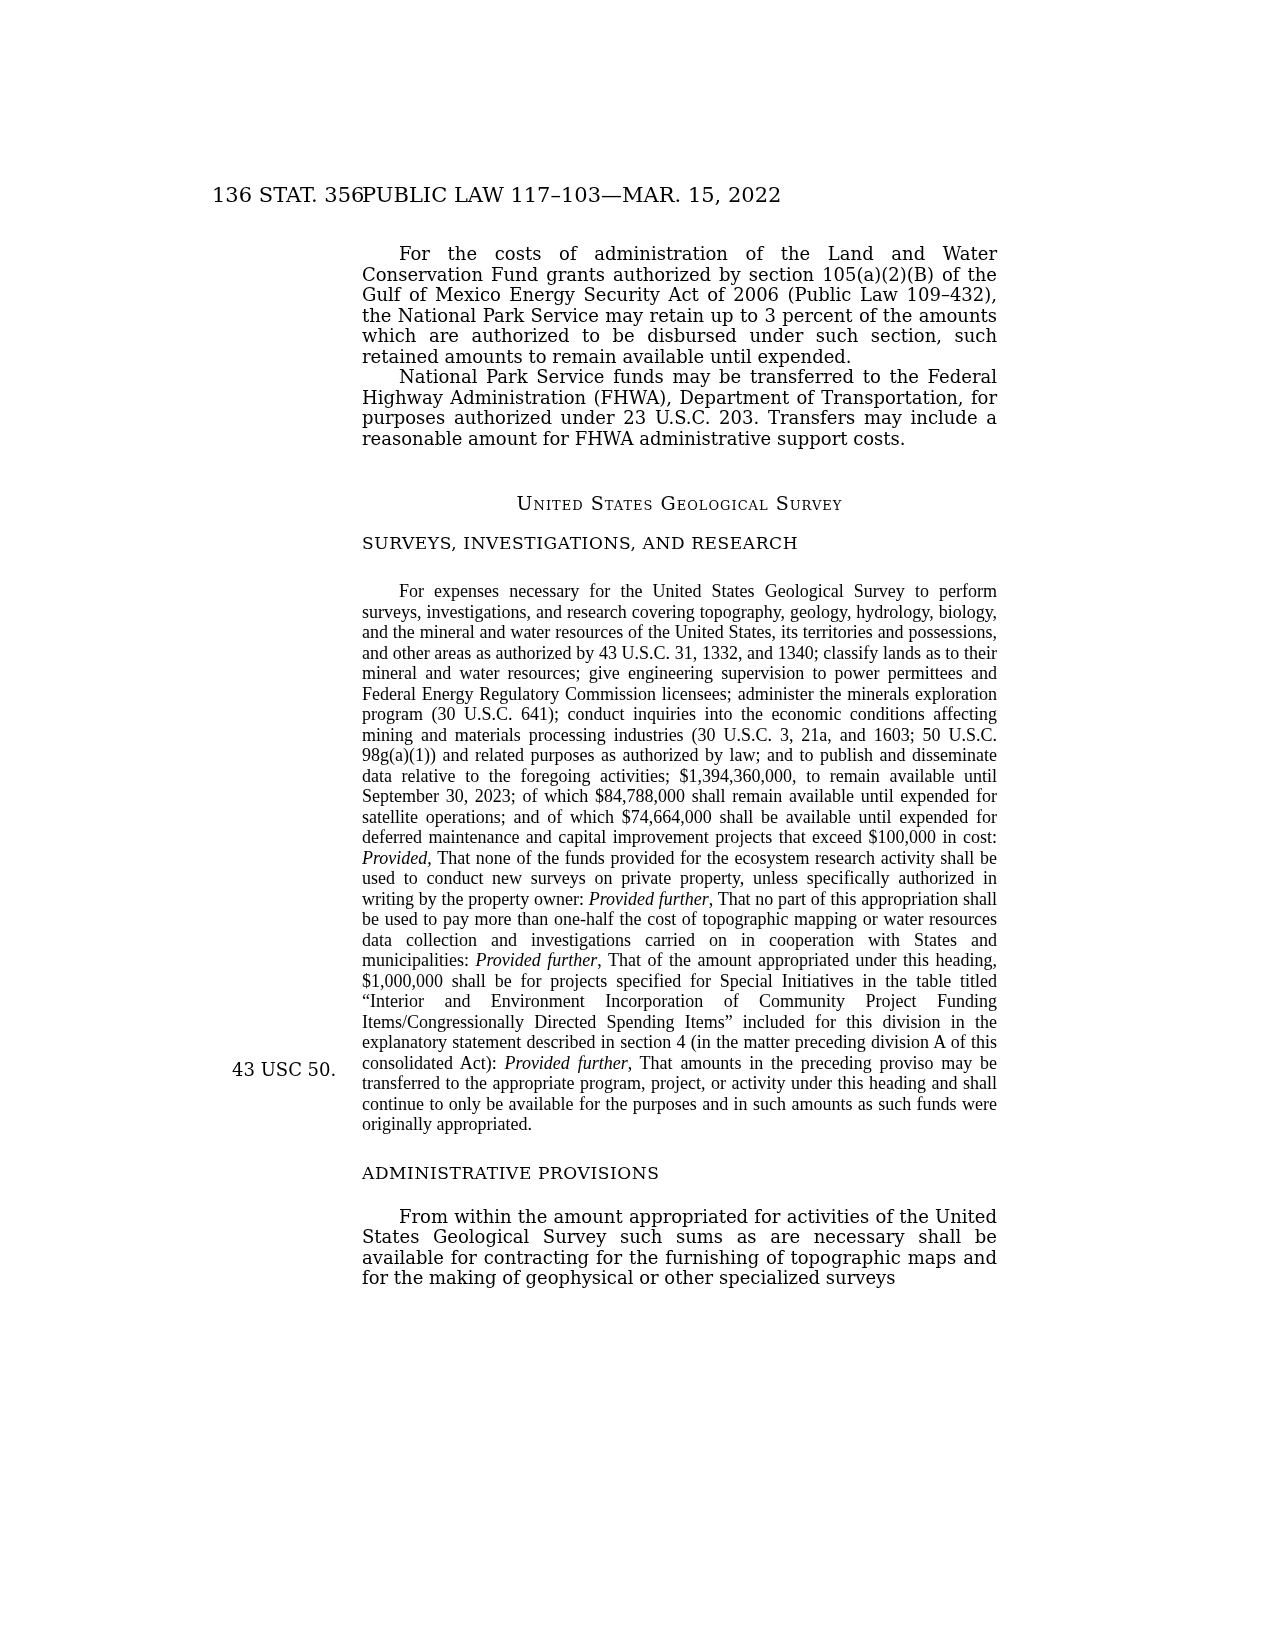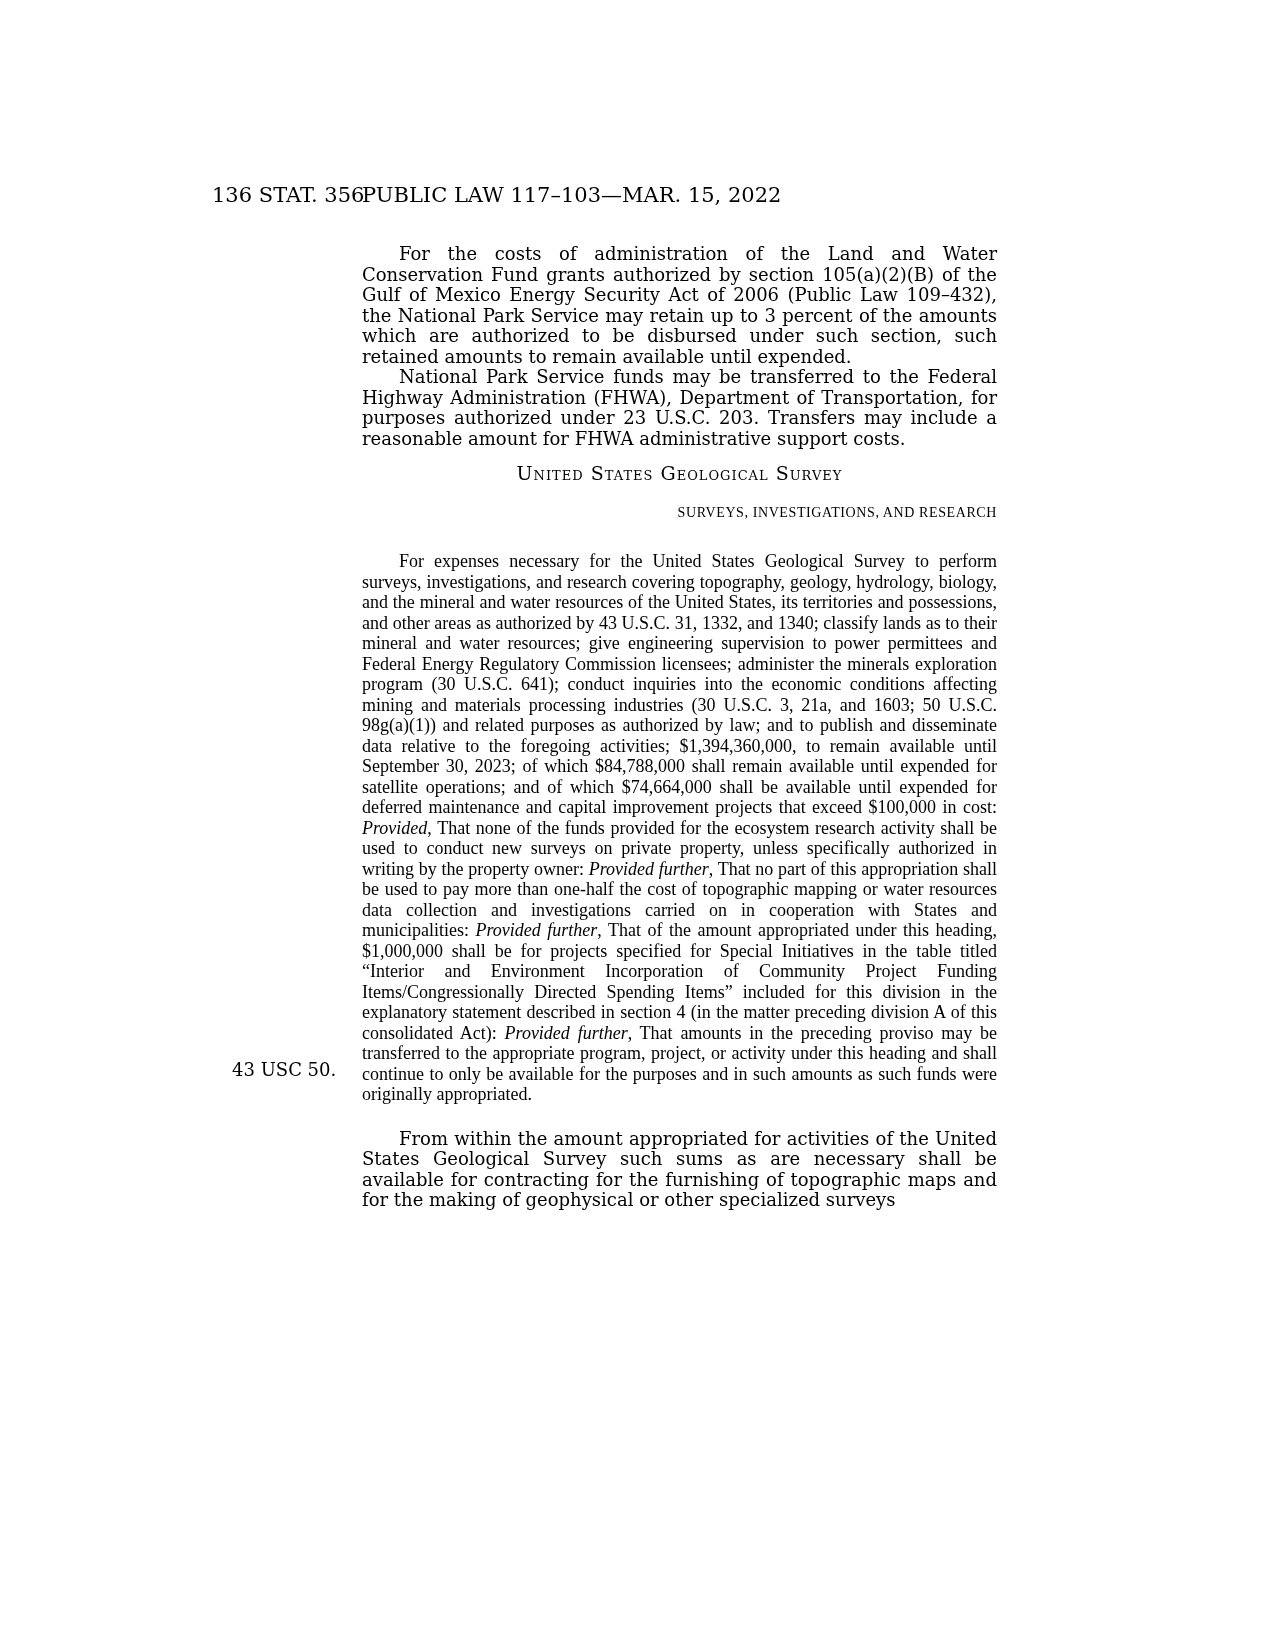--- a/index.html
+++ b/index.html
@@ -22,29 +22,28 @@
     position: absolute; left: 232px; top: 1059px;
     font-size: 18px; white-space: nowrap;
   }
   .page-body {
     position: absolute; left: 362px; top: 244px; width: 635px;
     font-size: 18px; line-height: 20.5px;
     text-align: justify; text-justify: inter-word;
   }
   .page-body p { margin: 0; text-indent: 37px; }
   .heading-agency {
-    margin: 14px 0 0 0; text-align: center; text-indent: 0;
+    margin: 44px 0 0 0; text-align: center; text-indent: 0;
     font-weight: normal; font-variant: small-caps;
     font-size: 19px; line-height: 20px; letter-spacing: 1px;
   }
   .heading-sub {
-    margin: 20px 0 0 0; text-align: right; text-indent: 0;
-    font-weight: normal; font-size: 14px; line-height: 20px;
+    margin: 20px 0 0 0; text-align: left; text-indent: 0;
+    font-weight: normal; font-size: 17px; line-height: 20px;
     letter-spacing: 0.6px;
-    font-family: Liberation Serif, serif;
   }
   .para-appropriation { margin-top: 28px !important; font-family: Liberation Serif, serif; }
   .heading-admin { margin-top: 28px 0 0 0; margin: 28px 0 0 0; }
   .para-admin { margin-top: 24px !important; }
   .page-body i { font-style: italic; }
 </style>
 </head>
 <body>
 
 <header class="page-header">
@@ -53,14 +52,15 @@
 </header>
 
 <aside class="margin-note">43 USC 50.</aside>
 
 <main class="page-body">
   <p>For the costs of administration of the Land and Water Conservation Fund grants authorized by section 105(a)(2)(B) of the Gulf of Mexico Energy Security Act of 2006 (Public Law 109–432), the National Park Service may retain up to 3 percent of the amounts which are authorized to be disbursed under such section, such retained amounts to remain available until expended.</p>
   <p>National Park Service funds may be transferred to the Federal Highway Administration (FHWA), Department of Transportation, for purposes authorized under 23 U.S.C. 203. Transfers may include a reasonable amount for FHWA administrative support costs.</p>
   <h2 class="heading-agency">United States Geological Survey</h2>
   <h3 class="heading-sub">SURVEYS, INVESTIGATIONS, AND RESEARCH</h3>
   <p class="para-appropriation"><span>For expenses necessary for the United States Geological Survey to perform surveys, investigations, and research covering topography, geology, hydrology, biology, and the mineral and water resources of the United States, its territories and possessions, and other areas as authorized by 43 U.S.C. 31, 1332, and 1340; classify lands as to their mineral and water resources; give engineering supervision to power permittees and Federal Energy Regulatory Commission licensees; administer the minerals exploration program (30 U.S.C. 641); conduct inquiries into the economic conditions affecting mining and materials processing industries (30 U.S.C. 3, 21a, and 1603; 50 U.S.C. 98g(a)(1)) and related purposes as authorized by law; and to publish and disseminate data relative to the foregoing activities; $1,394,360,000, to remain available until September 30, 2023; of which $84,788,000 shall remain available until expended for satellite operations; and of which $74,664,000 shall be available until expended for deferred maintenance and capital improvement projects that exceed $100,000 in cost: </span><i>Provided</i><span>, That none of the funds provided for the ecosystem research activity shall be used to conduct new surveys on private property, unless specifically authorized in writing by the property owner: </span><i>Provided further</i><span>, That no part of this appropriation shall be used to pay more than one-half the cost of topographic mapping or water resources data collection and investigations carried on in cooperation with States and municipalities: </span><i>Provided further</i><span>, That of the amount appropriated under this heading, $1,000,000 shall be for projects specified for Special Initiatives in the table titled “Interior and Environment Incorporation of Community Project Funding Items/Congressionally Directed Spending Items” included for this division in the explanatory statement described in section 4 (in the matter preceding division A of this consolidated Act): </span><i>Provided further</i><span>, That amounts in the preceding proviso may be transferred to the appropriate program, project, or activity under this heading and shall continue to only be available for the purposes and in such amounts as such funds were originally appropriated.</span></p>
+  <h3 class="heading-sub heading-admin">ADMINISTRATIVE PROVISIONS</h3>
   <p class="para-admin">From within the amount appropriated for activities of the United States Geological Survey such sums as are necessary shall be available for contracting for the furnishing of topographic maps and for the making of geophysical or other specialized surveys</p>
 </main>
 
 </body></html>

